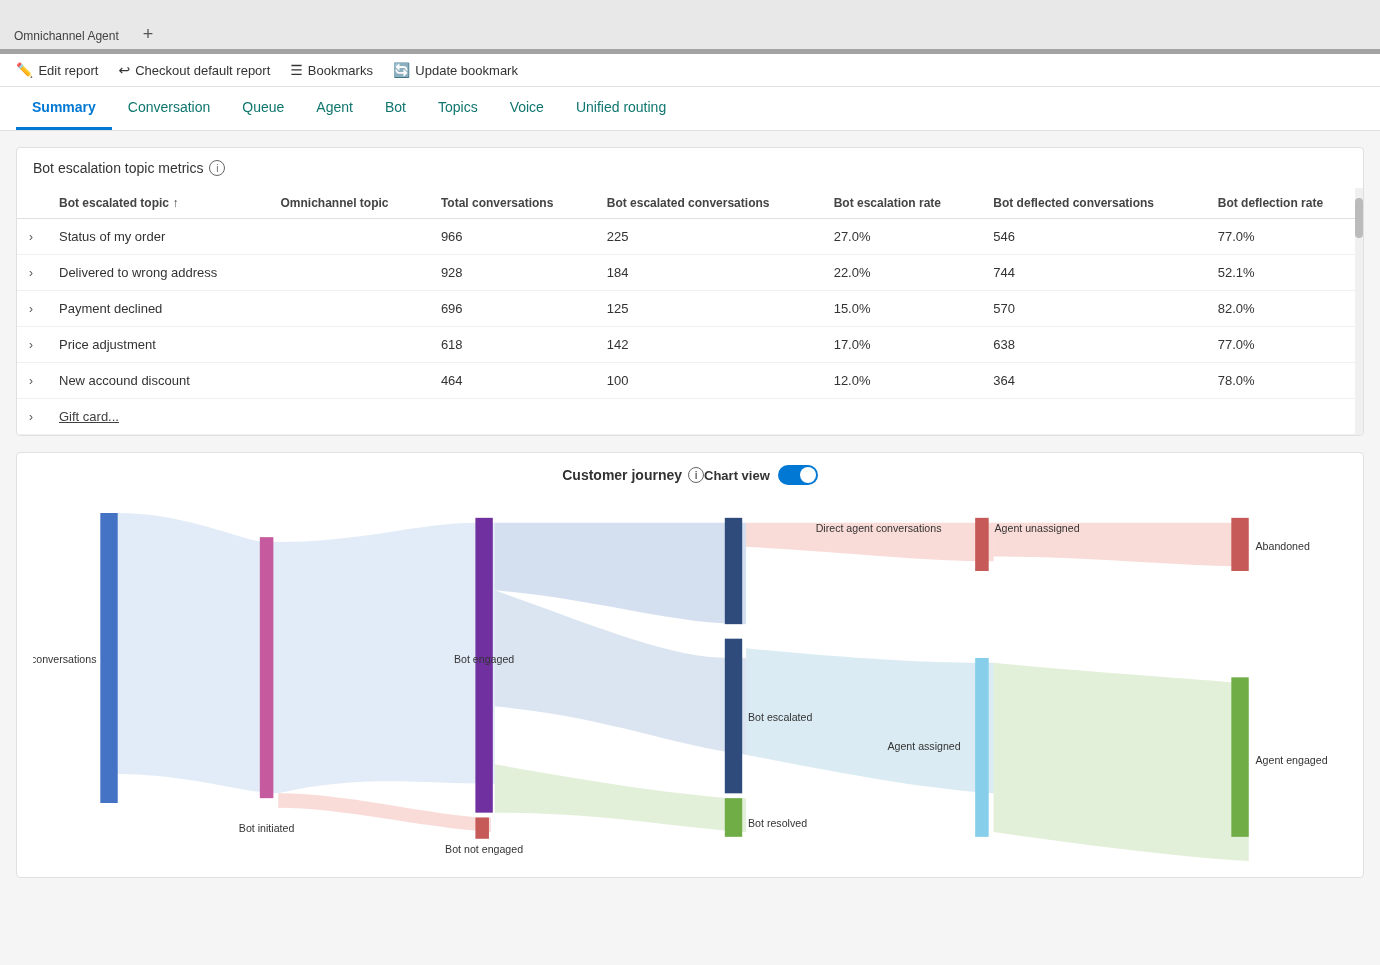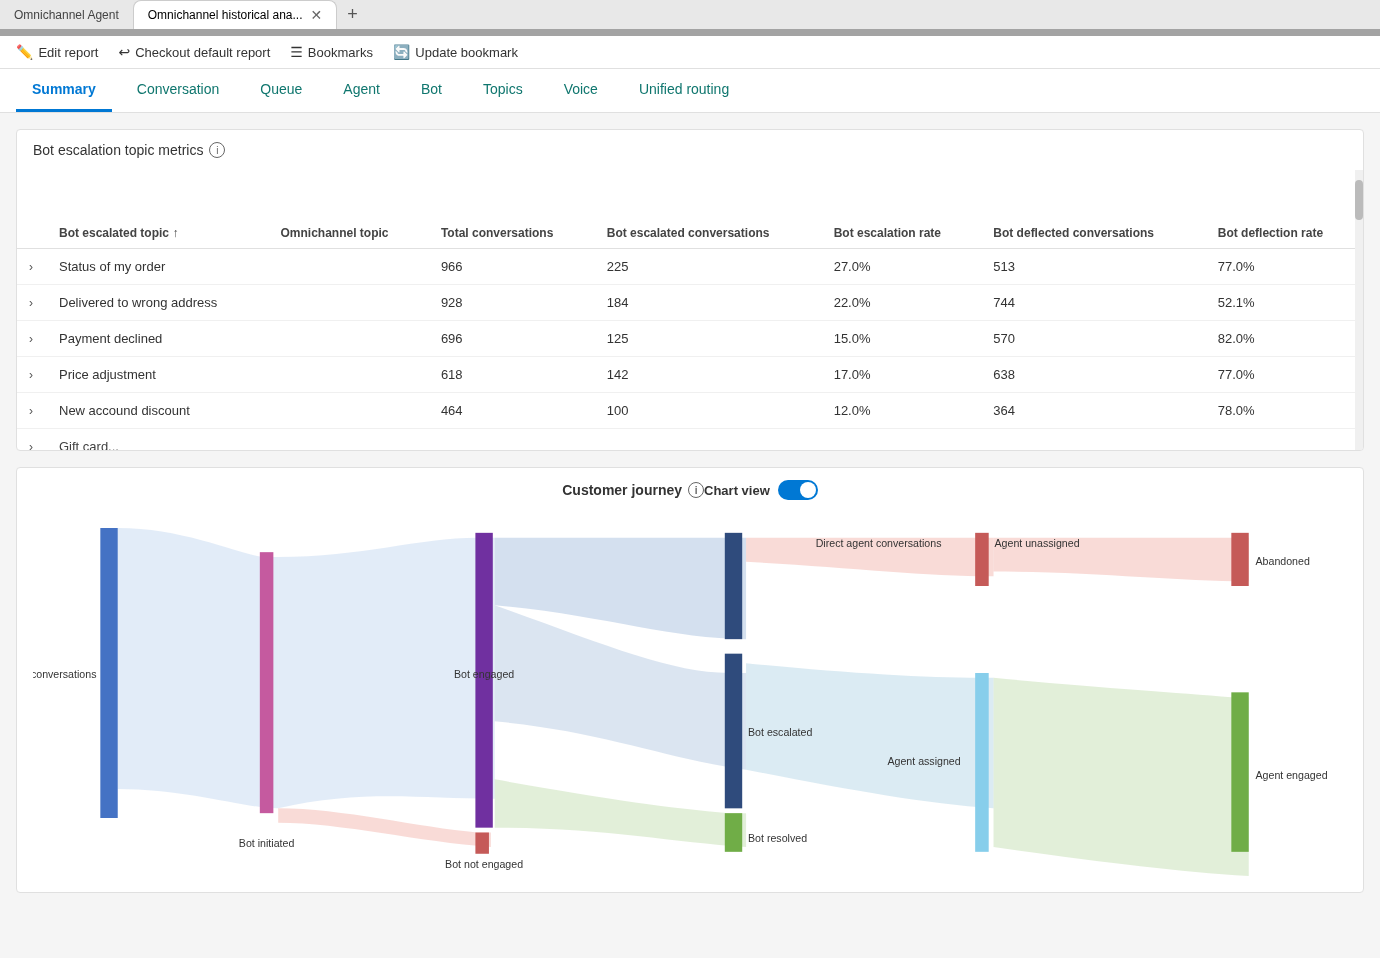--- a/index.html
+++ b/index.html
@@ -1,24 +1,24 @@
 <!DOCTYPE html>
 <html><head>
   <meta charset="utf-8">
   <style>
     * { box-sizing: border-box; margin: 0; padding: 0; }
     body { font-family: 'Segoe UI', Arial, sans-serif; font-size: 13px; background: #fff; color: #333; }
 
     
     .browser-tabs {
       display: flex;
-      align-items: center;
+      align-items: flex-end;
       background: #e8e8e8;
-      padding: 0 0 0 0;
-      border-bottom: 7px solid #a3a3a3;
+      padding: 20px 0 0 0;
+      border-bottom: 5px solid #a3a3a3;
     }
     .browser-tab {
       display: flex;
       align-items: center;
       padding: 6px 14px;
       background: #e8e8e8;
       border-radius: 8px 8px 0 0;
       font-size: 12px;
       cursor: pointer;
       gap: 8px;
@@ -51,21 +51,21 @@
       cursor: pointer;
     }
     .toolbar-icon { font-size: 14px; }
 
     
     .nav-tabs {
       display: flex;
       align-items: center;
       padding: 0 16px;
       border-bottom: 1px solid #e0e0e0;
-      gap: 9px;
+      gap: 0;
     }
     .nav-tab {
       padding: 12px 16px;
       cursor: pointer;
       font-size: 14px;
       color: #0f766e;
       border-bottom: 3px solid transparent;
       white-space: nowrap;
     }
     .nav-tab.active {
@@ -100,21 +100,21 @@
       width: 16px;
       height: 16px;
       border: 1px solid #666;
       border-radius: 50%;
       font-size: 10px;
       color: #666;
       cursor: pointer;
     }
 
     
-    .data-table { width: 100%; border-collapse: collapse; margin-top: 48px; }
+    .data-table { width: 100%; border-collapse: collapse; }
     .data-table th {
       text-align: left;
       padding: 8px 12px;
       font-size: 12px;
       font-weight: 600;
       color: #444;
       border-bottom: 1px solid #e0e0e0;
       background: #fff;
       white-space: nowrap;
     }
@@ -180,24 +180,20 @@
       width: 100%;
       height: 100%;
     }
   </style>
 </head>
 <body>
 
 <div class="browser-tabs">
   <div class="browser-tab">
     <span>Omnichannel Agent</span>
-  </div>
-  <div class="browser-tab active">
-    <span>Omnichannel historical ana...</span>
-    <span class="close-icon">✕</span>
   </div>
   <button class="new-tab-btn">+</button>
 </div>
 
 <div class="toolbar">
   <div class="toolbar-item">
     <span class="toolbar-icon">✏️</span>
     <span>Edit report</span>
   </div>
   <div class="toolbar-item">
@@ -249,21 +245,21 @@
           </tr>
         </thead>
         <tbody id="table-body">
         <tr>
       <td><span class="expand-icon">›</span></td>
       <td>Status of my order</td>
       <td></td>
       <td>966</td>
       <td>225</td>
       <td>27.0%</td>
-      <td>513</td>
+      <td>546</td>
       <td>77.0%</td>
     </tr>
             <tr>
       <td><span class="expand-icon">›</span></td>
       <td>Delivered to wrong address</td>
       <td></td>
       <td>928</td>
       <td>184</td>
       <td>22.0%</td>
       <td>744</td>

